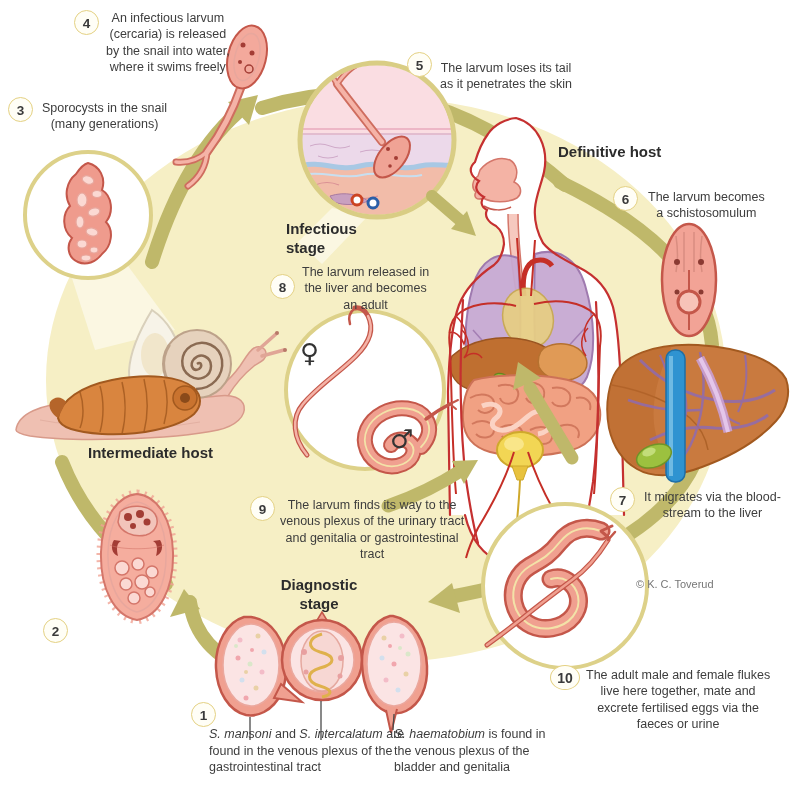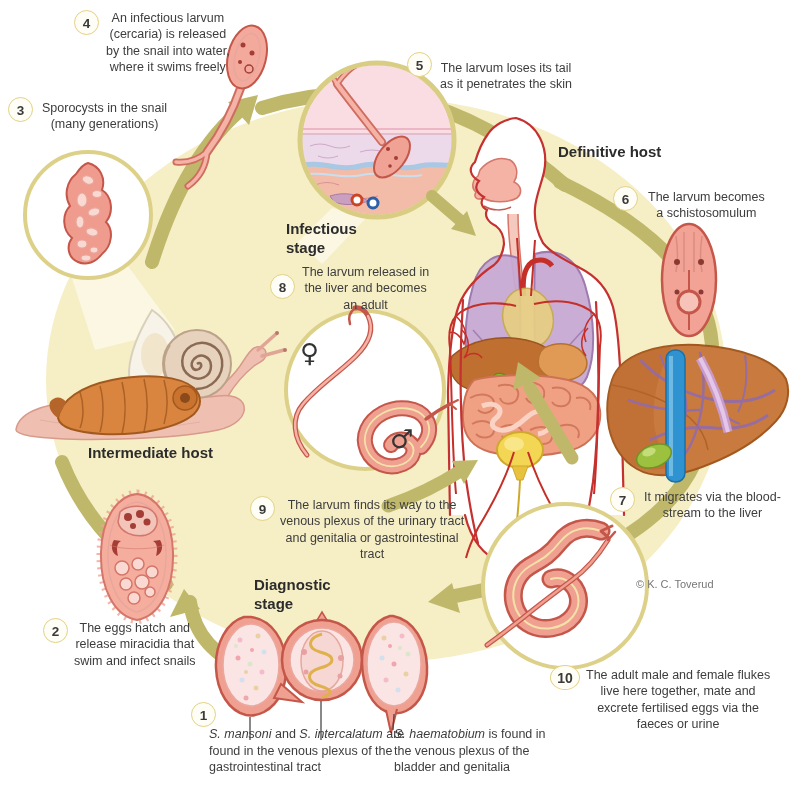--- a/index.html
+++ b/index.html
@@ -370,35 +370,32 @@
 a schistosomulum</div>
   <div class="note" style="left:440px;top:60px">The larvum loses its tail
 as it penetrates the skin</div>
   <div class="note" style="left:302px;top:264px">The larvum released in
 the liver and becomes
 an adult</div>
   <div class="note" style="left:280px;top:497px">The larvum finds its way to the
 venous plexus of the urinary tract
 and genitalia or gastrointestinal
 tract</div>
-  <div class="note" style="left:74px;top:620px">The eggs hatch and
-release miracidia that
-swim and infect snails</div>
   <div class="note" style="left:644px;top:489px">It migrates via the blood-
 stream to the liver</div>
   <div class="note" style="left:586px;top:667px">The adult male and female flukes
 live here together, mate and
 excrete fertilised eggs via the
 faeces or urine</div>
 
   <div class="h" style="left:558px;top:143px">Definitive host</div>
   <div class="h" style="left:88px;top:444px">Intermediate host</div>
   <div class="h" style="left:286px;top:220px">Infectious
 stage</div>
-  <div class="h" style="left:254px;top:576px;width:130px;">Diagnostic
+  <div class="h" style="left:254px;top:576px;width:130px;text-align:center">Diagnostic
 stage</div>
 
   <div class="sp" style="left:209px;top:726px;width:202px"><i>S. mansoni</i><span> and </span><i>S. intercalatum</i><span> are found in the venous plexus of the gastrointestinal tract</span></div>
   <div class="sp" style="left:394px;top:726px;width:158px"><i>S. haematobium</i><span> is found in the venous plexus of the bladder and genitalia</span></div>
 
   <span class="sym" style="left:300px;top:338px">♀</span>
   <span class="sym" style="left:390px;top:424px">♂</span>
 
   <div class="copy" style="left:636px;top:578px">© K. C. Toverud</div>
 </div>

